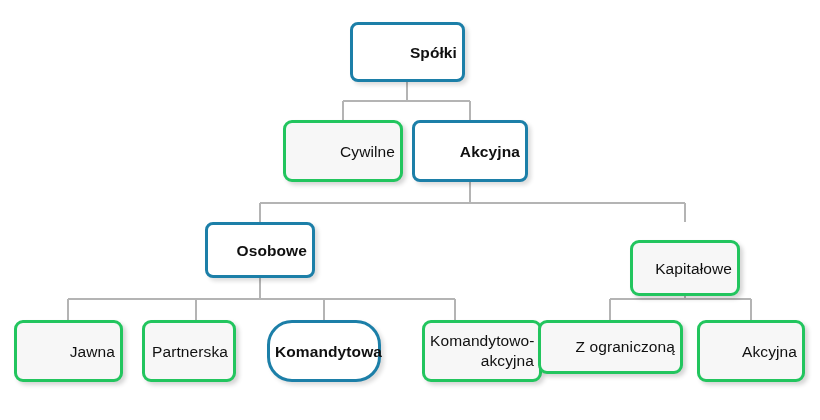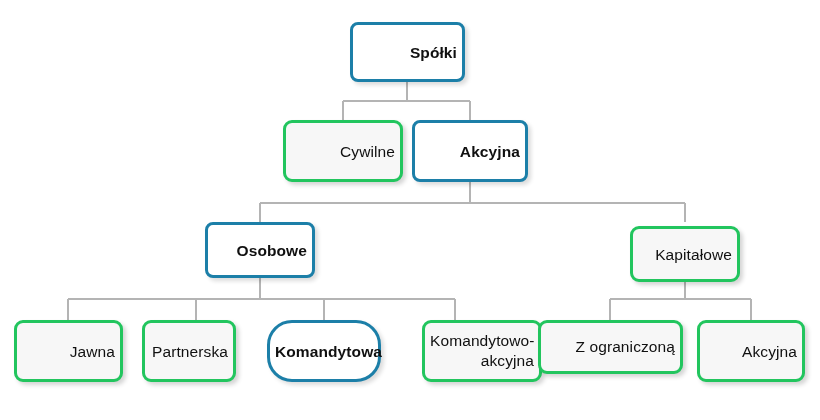--- a/index.html
+++ b/index.html
@@ -98,21 +98,21 @@
   </div>
 
   <div class="node highlight" style="left:412px; top:120px; width:116px; height:62px;">
     <span class="node-label">Akcyjna</span>
   </div>
 
   <div class="node highlight" style="left:205px; top:222px; width:110px; height:56px;">
     <span class="node-label">Osobowe</span>
   </div>
 
-  <div class="node" style="left:630px; top:226px; width:110px; height:56px;">
+  <div class="node" style="left:630px; top:240px; width:110px; height:56px;">
     <span class="node-label">Kapitałowe</span>
   </div>
 
   <div class="node" style="left:14px; top:320px; width:109px; height:62px;">
     <span class="node-label">Jawna</span>
   </div>
 
   <div class="node" style="left:142px; top:320px; width:94px; height:62px;">
     <span class="node-label">Partnerska</span>
   </div>

